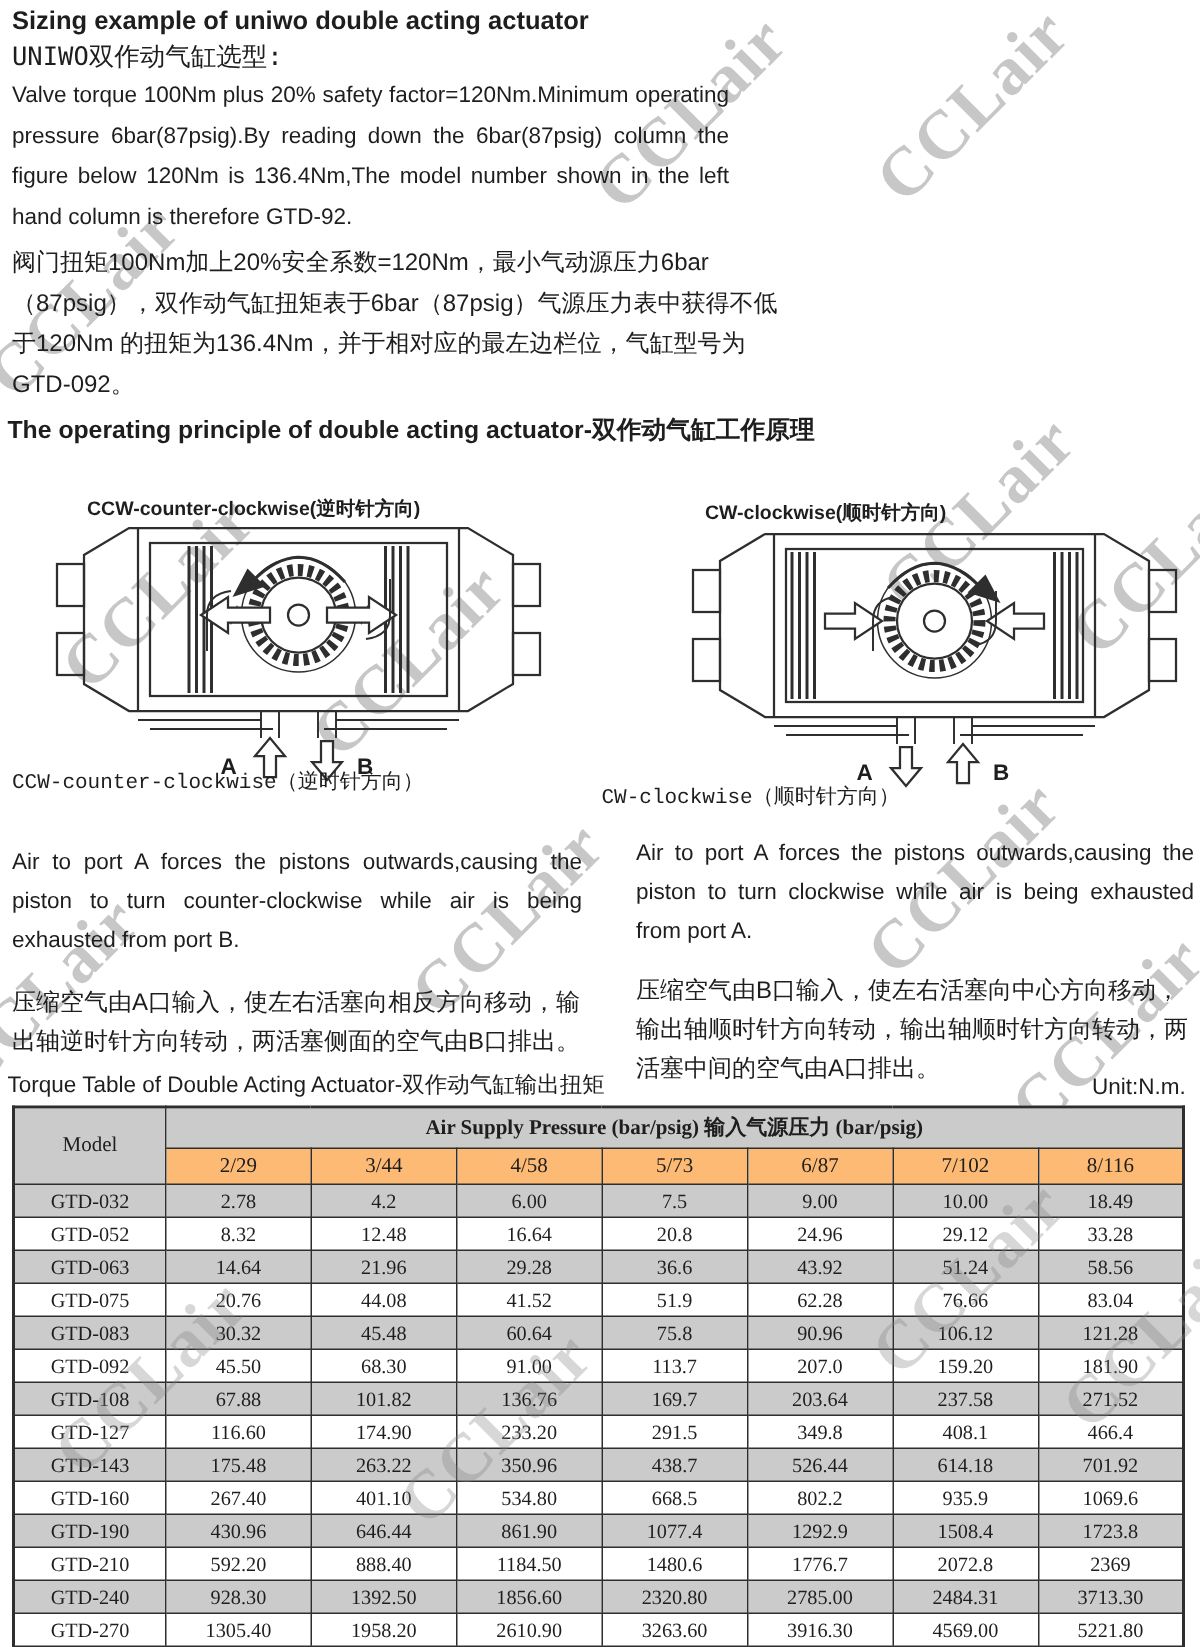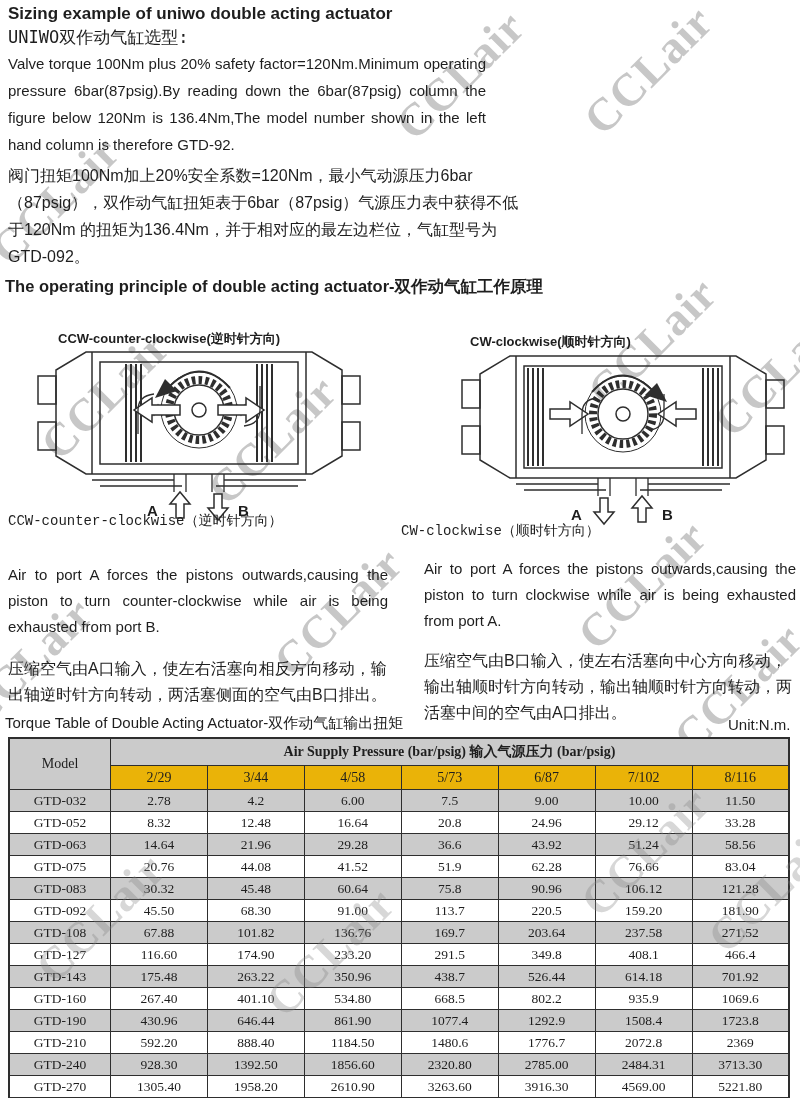--- a/index.html
+++ b/index.html
@@ -25,21 +25,21 @@
   .unit{font-size:15px;}
   
   table{border-collapse:collapse;table-layout:fixed;width:782px;background:#fff;
         font-family:"Liberation Serif",serif;}
   table,td{border:1px solid #2e2e2e;}
   table{border-width:2px;}
   td{text-align:center;padding:0;font-size:13.5px;height:21px;overflow:hidden;}
   .model-col{width:100px;}
   thead tr.group-row td{background:#cbcbcb;height:26px;font-size:14px;}
   thead td[data-name="pressure-group-header"]{font-weight:600;}
-  thead tr.cols-row td{background:#eab308;height:23px;font-size:14px;}
+  thead tr.cols-row td{background:#fdba74;height:23px;font-size:14px;}
   thead td[data-name="model-header"]{background:#cbcbcb;font-size:14px;margin-left:19px;}
   tbody tr:nth-child(odd) td{background:#cbcbcb;}
   tbody tr:nth-child(even) td{background:#ffffff;}
   svg{display:block;}
   svg text{font-family:"Liberation Sans",sans-serif;font-weight:bold;font-size:15px;}
 </style>
 </head>
 <body>
 
 <span class="wm" style="left:460px;top:75px" data-name="watermark">CCLair</span>
@@ -197,21 +197,21 @@
   </thead>
   <tbody data-name="torque-table-body">
       <tr data-name="table-row">
         <td data-name="model-cell">GTD-032</td>
         <td data-name="torque-value-cell">2.78</td>
         <td data-name="torque-value-cell">4.2</td>
         <td data-name="torque-value-cell">6.00</td>
         <td data-name="torque-value-cell">7.5</td>
         <td data-name="torque-value-cell">9.00</td>
         <td data-name="torque-value-cell">10.00</td>
-        <td data-name="torque-value-cell">11.50</td>
+        <td data-name="torque-value-cell">18.49</td>
       </tr>
       <tr data-name="table-row">
         <td data-name="model-cell">GTD-052</td>
         <td data-name="torque-value-cell">8.32</td>
         <td data-name="torque-value-cell">12.48</td>
         <td data-name="torque-value-cell">16.64</td>
         <td data-name="torque-value-cell">20.8</td>
         <td data-name="torque-value-cell">24.96</td>
         <td data-name="torque-value-cell">29.12</td>
         <td data-name="torque-value-cell">33.28</td>
@@ -245,21 +245,21 @@
         <td data-name="torque-value-cell">90.96</td>
         <td data-name="torque-value-cell">106.12</td>
         <td data-name="torque-value-cell">121.28</td>
       </tr>
       <tr data-name="table-row">
         <td data-name="model-cell">GTD-092</td>
         <td data-name="torque-value-cell">45.50</td>
         <td data-name="torque-value-cell">68.30</td>
         <td data-name="torque-value-cell">91.00</td>
         <td data-name="torque-value-cell">113.7</td>
-        <td data-name="torque-value-cell">220.5</td>
+        <td data-name="torque-value-cell">207.0</td>
         <td data-name="torque-value-cell">159.20</td>
         <td data-name="torque-value-cell">181.90</td>
       </tr>
       <tr data-name="table-row">
         <td data-name="model-cell">GTD-108</td>
         <td data-name="torque-value-cell">67.88</td>
         <td data-name="torque-value-cell">101.82</td>
         <td data-name="torque-value-cell">136.76</td>
         <td data-name="torque-value-cell">169.7</td>
         <td data-name="torque-value-cell">203.64</td>

